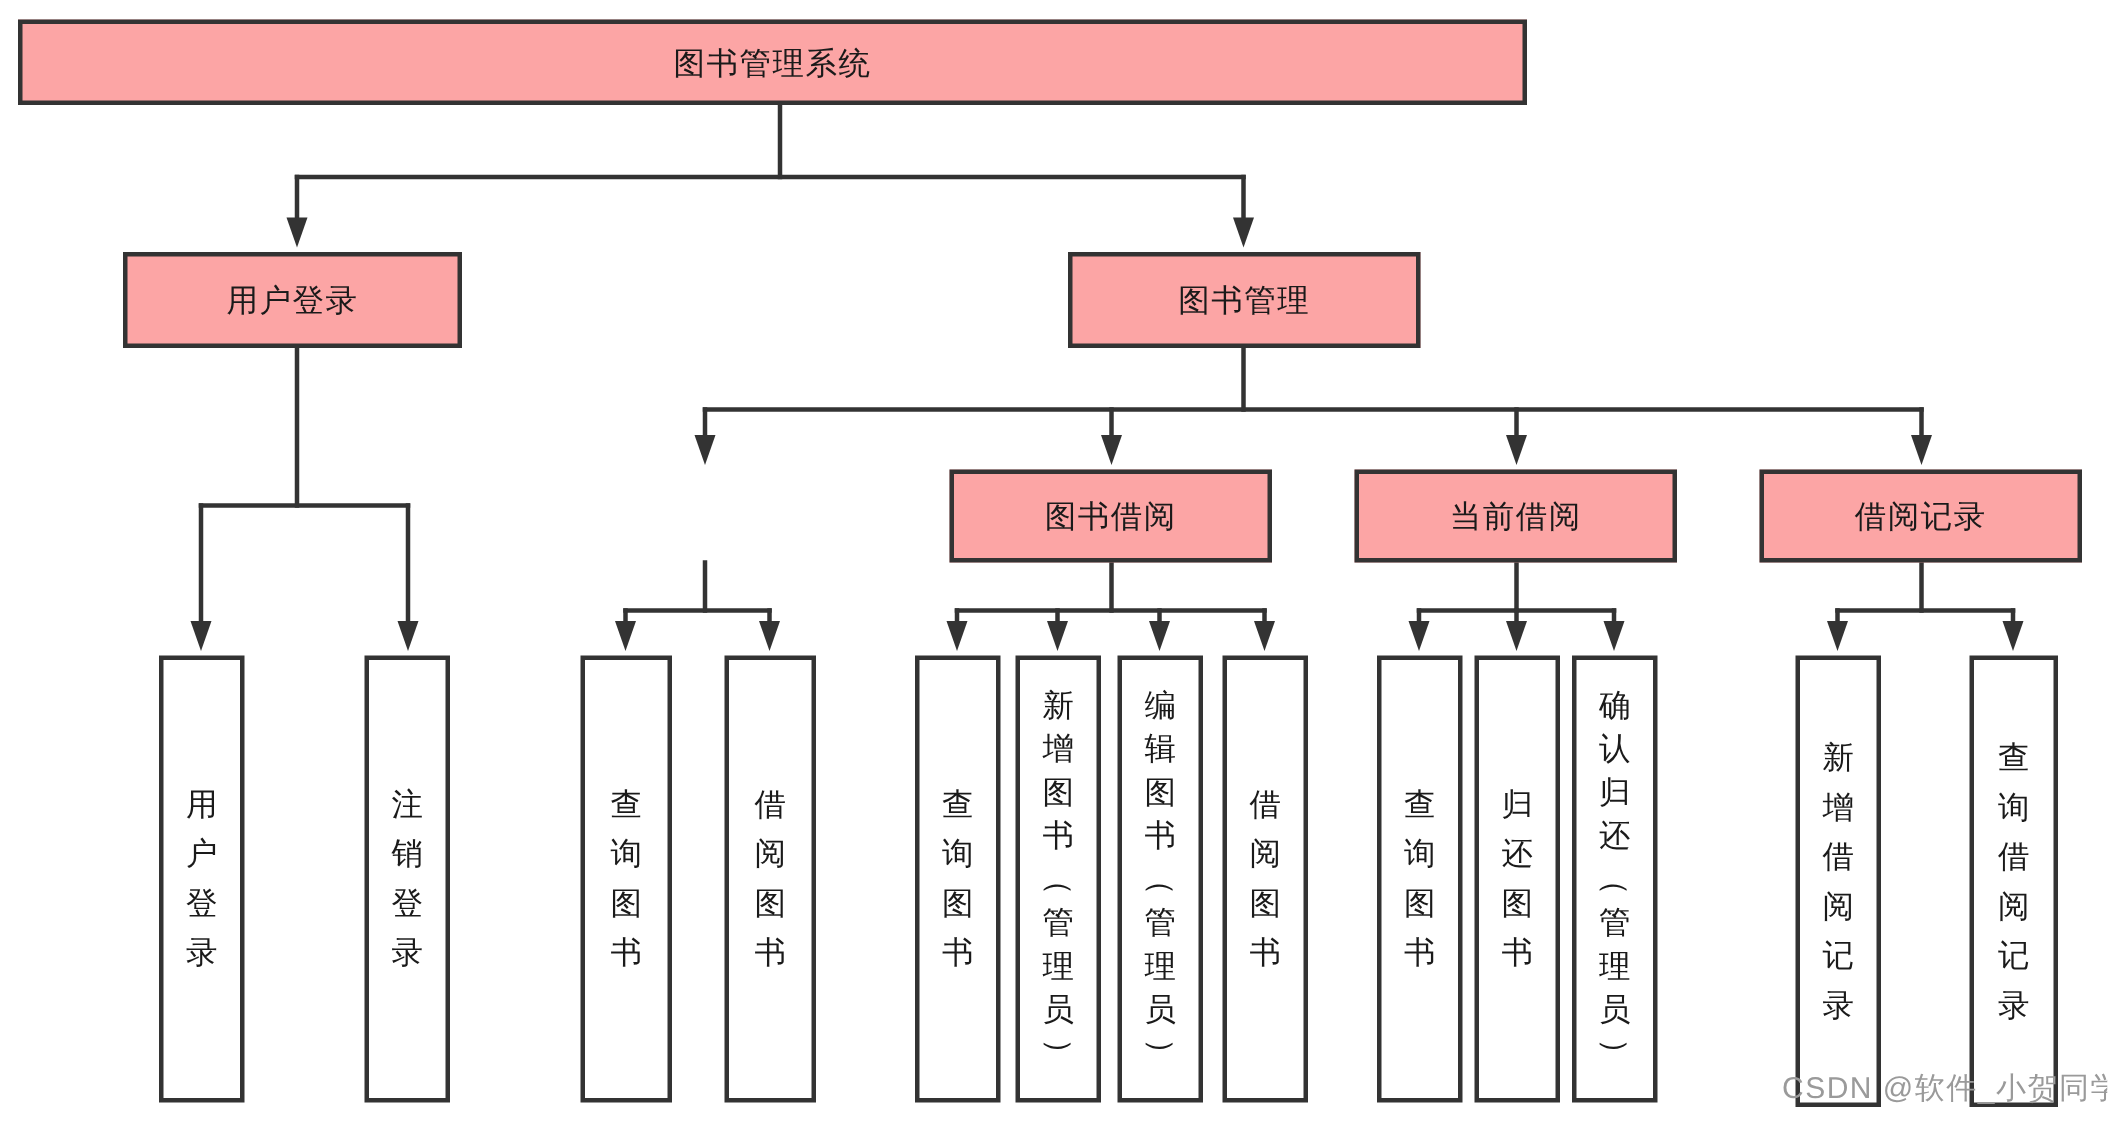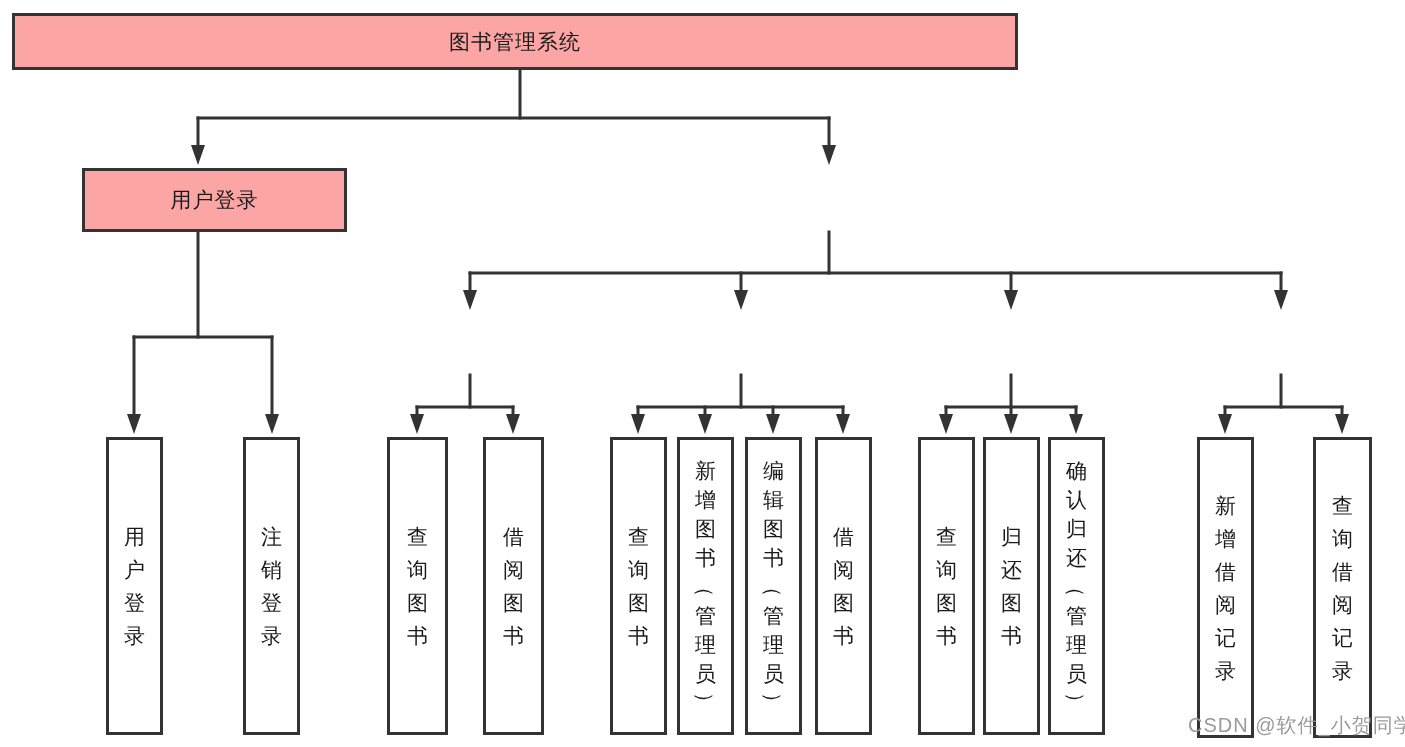--- a/index.html
+++ b/index.html
@@ -105,24 +105,36 @@
       <line x1="1225" y1="407" x2="1225" y2="418" stroke="#333333" stroke-width="3" stroke-linecap="square"></line>
       <polygon points="1218,414 1232,414 1225,434" fill="#333333"></polygon>
       <line x1="1342" y1="407" x2="1342" y2="418" stroke="#333333" stroke-width="3" stroke-linecap="square"></line>
       <polygon points="1335,414 1349,414 1342,434" fill="#333333"></polygon>
     </svg>
 
   <div class="node" style="left:12px;top:13px;width:1006px;height:57px;">
     <span>图书管理系统</span>
   </div>
 
-  <div class="node" style="left:82px;top:168px;width:265px;height:64px;font-family:Liberation Mono, monospace;">
+  <div class="node" style="left:82px;top:168px;width:226px;height:64px;font-family:Liberation Mono, monospace;">
     <span>用户登录</span>
   </div>
-
+  <div class="node" style="left:712px;top:168px;width:235px;height:64px;">
+    <span>图书管理</span>
+  </div>
+
+  <div class="node" style="left:633px;top:313px;width:215px;height:62px;">
+    <span>图书借阅</span>
+  </div>
+  <div class="node" style="left:903px;top:313px;width:215px;height:62px;">
+    <span>当前借阅</span>
+  </div>
+  <div class="node" style="left:1173px;top:313px;width:215px;height:62px;">
+    <span>借阅记录</span>
+  </div>
 
   <div class="leaf" style="left:106px;top:437px;width:57px;height:298px;">
     <span class="leaf-label" style="line-height: 33px;">
         <span class="vchar">用</span>
         <span class="vchar">户</span>
         <span class="vchar">登</span>
         <span class="vchar">录</span>
       </span>
   </div>
   <div class="leaf" style="left:243px;top:437px;width:57px;height:298px;">

